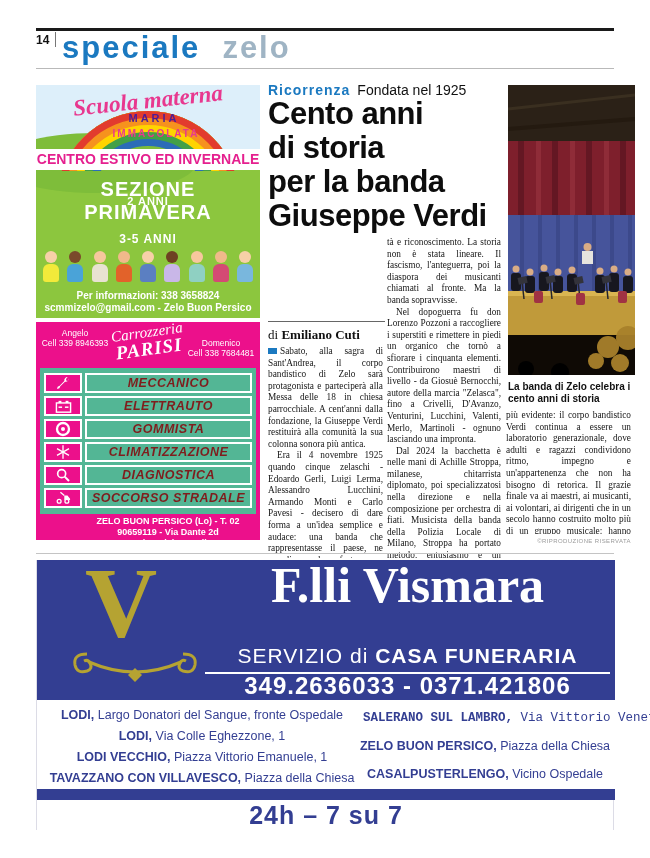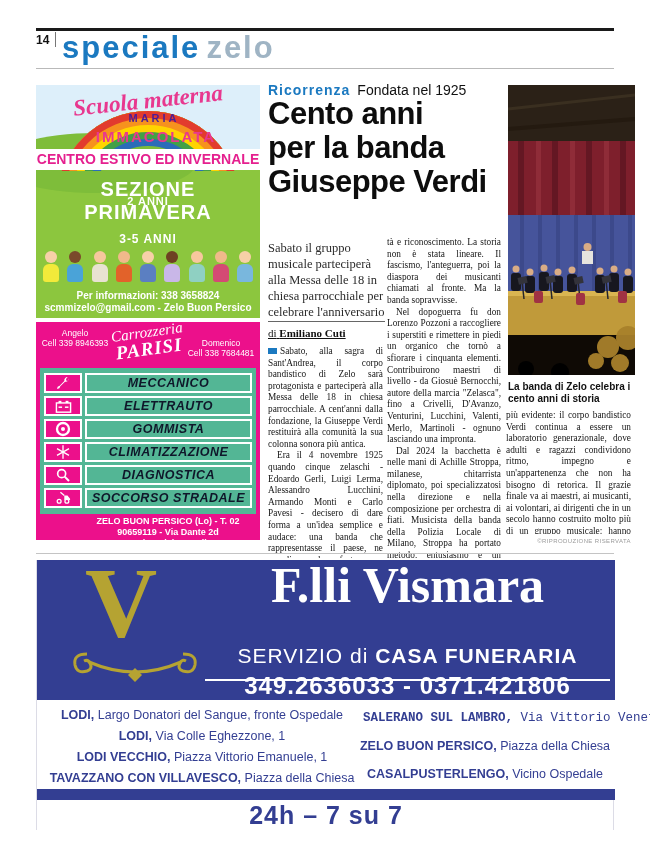--- a/index.html
+++ b/index.html
@@ -6,36 +6,36 @@
   html,body { background:#fff; }
   body { font-family:"Liberation Sans", sans-serif; }
   .page { position:relative; width:650px; height:858px; background:#fff; overflow:hidden; }
 
   
   .top-rule { position:absolute; left:36px; top:28px; width:578px; height:3px; background:#1a1a1a; }
   .page-number { position:absolute; left:36px; top:33px; font-size:12px; font-weight:bold; color:#111; }
   .page-number-tick { position:absolute; left:55px; top:32px; width:1px; height:15px; background:#777; }
   .masthead { position:absolute; left:62px; top:30px; font-size:31px; font-weight:bold; letter-spacing:2px; }
   .masthead .m1 { color:#1b79c0; }
-  .masthead .m2 { color:#9fb4c4; margin-left:6px; }
+  .masthead .m2 { color:#9fb4c4; margin-left:22px; }
   .header-rule { position:absolute; left:36px; top:68px; width:578px; height:1px; background:#b9b9b9; }
 
   
   .scuola { position:absolute; left:36px; top:85px; width:224px; height:233px; background:#8cc63e; overflow:hidden; }
   .scuola .sky { position:absolute; left:0; top:0; width:224px; height:66px; background:#ddeffa; }
   .scuola .hill { position:absolute; left:-40px; top:48px; width:200px; height:60px; background:#7ebd3a; border-radius:50%; }
   .rainbow { position:absolute; left:20px; top:26px; width:184px; height:60px; overflow:hidden; }
   .rainbow::before { content:""; display:block; width:184px; height:184px; border-radius:50%;
      box-shadow: inset 0 0 0 7px #e23b2e, inset 0 0 0 14px #f6921e, inset 0 0 0 21px #ffd400,
                  inset 0 0 0 28px #43a047, inset 0 0 0 35px #2b6cb8; }
   .scuola-script { position:absolute; left:0; top:3px; width:224px; text-align:center;
      font-family:"Liberation Serif", serif; font-style:italic; font-weight:bold; font-size:23px;
      color:#e8388f; transform:rotate(-6deg); }
   .scuola-name1 { position:absolute; left:0; top:27px; width:224px; text-align:center; font-size:11px; font-weight:bold; color:#4c1d95; letter-spacing:3px;padding-left:12px; }
-  .scuola-name2 { position:absolute; left:0; top:43px; width:240px; text-align:center; font-size:15px; font-weight:bold; color:#e8388f; letter-spacing:2px; }
+  .scuola-name2 { position:absolute; left:0; top:43px; width:240px; text-align:center; font-size:10px; font-weight:bold; color:#e8388f; letter-spacing:2px; }
   .scuola-banner { position:absolute; left:0; top:64px; width:224px; height:21px; background:#fff; 
      text-align:center; line-height:21px; font-size:14px; font-weight:bold; color:#e5208f; }
   .scuola-s1 { position:absolute; left:0; top:93px; width:224px; text-align:center; font-size:20px; font-weight:bold; color:#fff; letter-spacing:1px; }
   .scuola-s1sub { position:absolute; left:0; top:110px; width:224px; text-align:center; font-size:11px; font-weight:bold; color:#fff; letter-spacing:1px; }
   .scuola-s2 { position:absolute; left:0; top:129px; width:224px; text-align:center; font-size:17px; font-weight:bold; color:#fff; letter-spacing:1px; }
   .scuola-s2sub { position:absolute; left:0; top:147px; width:224px; text-align:center; font-size:12px; font-weight:bold; color:#fff; letter-spacing:1px; }
   .kids { position:absolute; left:6px; top:166px; width:212px; display:flex; justify-content:space-between; align-items:flex-end; }
   .kid { width:18px; height:34px; position:relative; }
   .kid .head { width:12px; height:12px; border-radius:50%; margin:0 auto; }
   .kid .kbody { width:16px; height:18px; border-radius:6px 6px 3px 3px; margin:1px auto 0; }
@@ -47,35 +47,35 @@
   .parisi-head { position:absolute; left:0; top:0; width:224px; height:46px; color:#fff; }
   .parisi-ang { position:absolute; left:4px; top:6px; width:70px; text-align:center; font-size:8.5px; line-height:10px; }
   .parisi-dom { position:absolute; right:2px; top:16px; width:74px; text-align:center; font-size:8.5px; line-height:10px; }
   .parisi-logo { position:absolute; left:62px; top:2px; width:100px; text-align:center; transform:rotate(-8deg);
      font-family:"Liberation Serif", serif; font-style:italic; color:#fff; }
   .parisi-logo .l1 { font-size:15px; display:block; line-height:16px; }
   .parisi-logo .l2 { font-size:19px; font-weight:bold; display:block; line-height:18px; letter-spacing:1px; }
   .parisi-body { position:absolute; left:4px; top:46px; width:216px; height:146px; background:#53b695; padding:5px 4px; }
   .srv-row { display:flex; height:20px; margin-bottom:3px; }
   .srv-icon { width:38px; background:#ec108b; border:2px solid #fff; display:flex; align-items:center; justify-content:center; margin-right:3px; }
-  .srv-label { flex:1; background:#53b695; border:2px solid #fff; color:#0f172a; font-weight:bold; font-style:italic;
+  .srv-label { flex:1; background:#53b695; border:2px solid #fff; color:#7f1d1d; font-weight:bold; font-style:italic;
      font-size:12.5px; text-align:center; line-height:16px; letter-spacing:.5px; }
   .parisi-foot { position:absolute; left:0; top:192px; width:224px; height:26px; color:#fff; text-align:center;
      font-size:9px; font-weight:bold; line-height:11px; padding-top:2px;padding-left:40px; }
 
   
   .kicker { position:absolute; left:268px; top:82px; font-size:14px; }
   .kicker .kword { color:#1b79c0; font-weight:bold; letter-spacing:1px; }
   .kicker .knote { color:#111; margin-left:7px; }
   .headline { position:absolute; left:268px; top:97px; width:235px; font-size:31px; line-height:34px;
      font-weight:bold; color:#0d0d0d; letter-spacing:-0.5px; }
   .standfirst { position:absolute; left:268px; top:240px; width:121px; font-family:"Liberation Serif", serif;
      font-size:12.5px; line-height:16px; color:#2b2b2b; }
   .byline-rule { position:absolute; left:268px; top:321px; width:117px; height:1px; background:#666; }
-  .byline { position:absolute; left:268px; top:327px; font-family:"Liberation Serif", serif; font-size:11px; color:#111;text-decoration:underline; }
+  .byline { position:absolute; left:268px; top:327px; font-family:"Liberation Serif", serif; font-size:13px; color:#111; }
   .byline b { font-weight:bold; }
   .col { position:absolute; font-family:"Liberation Serif", serif; font-size:9.3px; line-height:11.6px;
      color:#151515; text-align:justify; overflow:hidden; }
   .col p + p { text-indent:9px; }
   .col-1 { left:268px; top:346px; width:115px; height:212px; }
   .col-2 { left:387px; top:237px; width:114px; height:321px; }
   .col-3 { left:506px; top:410px; width:125px; height:124px; }
   .lead-marker { display:inline-block; width:9px; height:6px; background:#1b79c0; margin-right:3px; }
   .copyright { position:absolute; left:506px; top:538px; width:125px; text-align:right; font-size:6px;
      color:#9a9a9a; letter-spacing:.4px; }
@@ -91,21 +91,21 @@
   .vismara { position:absolute; left:36px; top:560px; width:578px; height:270px; border-left:1px solid #dcdce6; border-right:1px solid #dcdce6; }
   .vis-blue { position:absolute; left:0; top:0; width:578px; height:140px; background:#333e92; }
   .vis-v { position:absolute; left:48px; top:-12px; font-family:"Liberation Serif", serif; font-size:100px;
      font-weight:bold; color:#b5a332; line-height:110px; }
   .vis-flourish { position:absolute; left:28px; top:88px; }
   .vis-name { position:absolute; left:168px; top:-4px; width:405px; text-align:center;
      font-family:"Liberation Serif", serif; font-weight:bold; font-size:50px; color:#fff; }
   .vis-line1 { position:absolute; left:168px; top:60px; width:405px; text-align:center; font-size:21px;
      color:#fff; letter-spacing:2px; }
   .vis-line2 { position:absolute; left:168px; top:84px; width:405px; text-align:center; font-size:21px;
-     color:#fff; letter-spacing:1px; border-bottom:2px solid #fff; padding-bottom:11px; }
+     color:#fff; letter-spacing:1px; border-bottom:2px solid #fff; padding-bottom:4px; }
   .vis-line2 b { font-weight:bold; }
   .vis-phones { position:absolute; left:168px; top:112px; width:405px; text-align:center; font-size:24px;
      font-weight:bold; color:#fff; letter-spacing:1px; }
   .vis-addr { position:absolute; left:0; top:140px; width:578px; height:89px; background:#fff; color:#333e92; }
   .addr-item { position:absolute; font-size:12.5px; white-space:nowrap; }
   .addr-item b { font-weight:bold; }
   .al0 { left:0px;  top:8px;  width:330px; text-align:center; }
   .al1 { left:0px;  top:29px; width:330px; text-align:center; }
   .al2 { left:0px;  top:50px; width:330px; text-align:center; }
   .al3 { left:0px;  top:71px; width:330px; text-align:center; }
@@ -264,24 +264,24 @@
       <span>ZELO BUON PERSICO (Lo) - T. 02 90659119 - Via Dante 2d</span><br>
       <span>carrozzeriaparisi@gmail.com - www.carrozzeriaparisi.it</span>
     </div>
   </div>
 
   <div class="kicker">
     <span class="kword">Ricorrenza</span><span class="knote">Fondata nel 1925</span>
   </div>
   <div class="headline">
     <div>Cento anni</div>
+    <div>di storia</div>
     <div>per la banda</div>
     <div>Giuseppe Verdi</div>
   </div>
-  <div class="standfirst">Sabato il gruppo musicale parteciperà alla Messa delle 18 in chiesa parrocchiale per celebrare l'anniversario</div>
   <div class="byline-rule"></div>
   <div class="byline">
     <span>di</span>
     <b>Emiliano Cuti</b>
   </div>
 
   <div class="col col-1">
     <p><span class="lead-marker"></span><span>Sabato, alla sagra di Sant'Andrea, il corpo bandistico di Zelo sarà protagonista e parteciperà alla Messa delle 18 in chiesa parrocchiale. A cent'anni dalla fondazione, la Giuseppe Verdi restituirà alla comunità la sua colonna sonora più antica.</span></p>
     <p>Era il 4 novembre 1925 quando cinque zelaschi - Edoardo Gerli, Luigi Lerma, Alessandro Lucchini, Armando Monti e Carlo Pavesi - decisero di dare forma a un'idea semplice e audace: una banda che rappresentasse il paese, ne scandisse le feste, ne custodisse l'identità. In breve si unirono altri quattro compaesani, un maestro da Milano, Giacinto Andreoni, e un'uniforme ridotta a un berretto: tanto bastava per suonare. Il primo concerto arrivò nell'estate 1926, e da lì il gruppo crebbe in numero, capaci-</p>
   </div>

